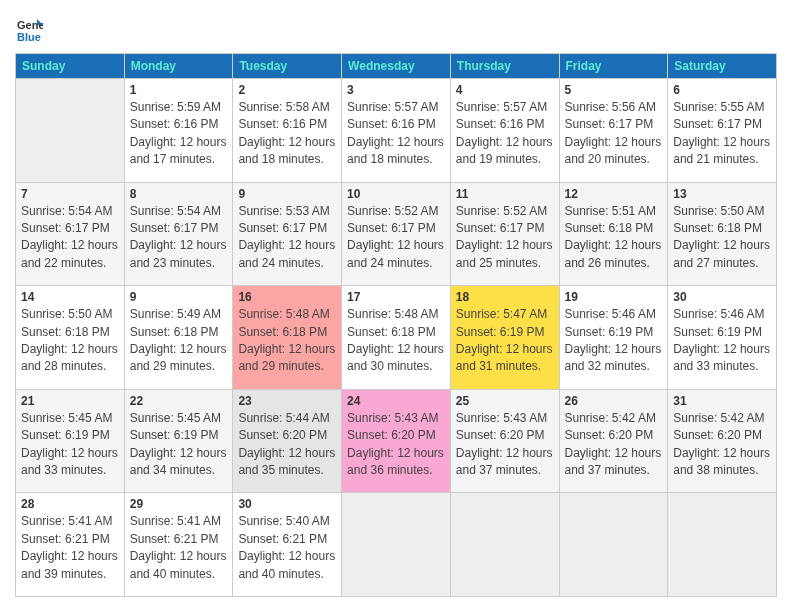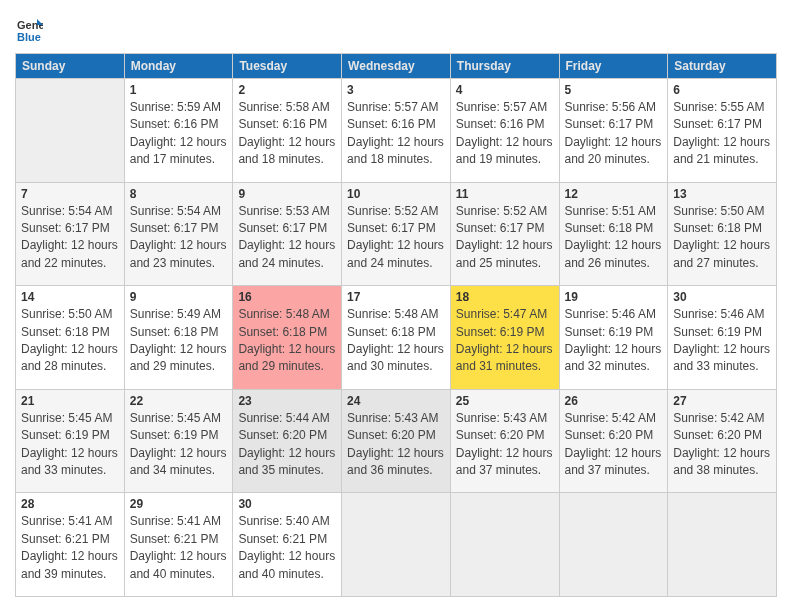--- a/index.html
+++ b/index.html
@@ -45,21 +45,21 @@
       font-size: 15px;
       color: #555;
     }
     .calendar {
       width: 100%;
       border-collapse: collapse;
       flex: 1;
     }
     .calendar th {
       background: #1a6eb5;
-      color: #e5e5e5;
+      color: #5eead4;
       text-align: left;
       padding: 5px 6px;
       font-size: 12px;
       font-weight: bold;
       border: 1px solid #ccc;
     }
     .calendar td {
       vertical-align: top;
       border: 1px solid #ccc;
       padding: 4px 5px;
@@ -220,34 +220,34 @@
             <div class="cell-info">Sunrise: 5:45 AM<br>Sunset: 6:19 PM<br>Daylight: 12 hours and 33 minutes.</div>
           </td>
           <td style="background: rgb(245, 245, 245);">
             <div class="day-number">22</div>
             <div class="cell-info">Sunrise: 5:45 AM<br>Sunset: 6:19 PM<br>Daylight: 12 hours and 34 minutes.</div>
           </td>
           <td style="background: #e5e5e5;">
             <div class="day-number">23</div>
             <div class="cell-info">Sunrise: 5:44 AM<br>Sunset: 6:20 PM<br>Daylight: 12 hours and 35 minutes.</div>
           </td>
-          <td style="background: #e5e5e5; margin-left: 8px;">
+          <td style="background: #f9a8d4; margin-left: 8px;">
             <div class="day-number">24</div>
             <div class="cell-info">Sunrise: 5:43 AM<br>Sunset: 6:20 PM<br>Daylight: 12 hours and 36 minutes.</div>
           </td>
           <td style="background: rgb(245, 245, 245); margin-left: 44px;">
             <div class="day-number">25</div>
             <div class="cell-info">Sunrise: 5:43 AM<br>Sunset: 6:20 PM<br>Daylight: 12 hours and 37 minutes.</div>
           </td>
           <td style="background: rgb(245, 245, 245);">
             <div class="day-number">26</div>
             <div class="cell-info">Sunrise: 5:42 AM<br>Sunset: 6:20 PM<br>Daylight: 12 hours and 37 minutes.</div>
           </td>
           <td style="background: rgb(245, 245, 245);">
-            <div class="day-number">27</div>
+            <div class="day-number">31</div>
             <div class="cell-info">Sunrise: 5:42 AM<br>Sunset: 6:20 PM<br>Daylight: 12 hours and 38 minutes.</div>
           </td>
         </tr>
         <tr>
           <td style="background: rgb(255, 255, 255);">
             <div class="day-number">28</div>
             <div class="cell-info">Sunrise: 5:41 AM<br>Sunset: 6:21 PM<br>Daylight: 12 hours and 39 minutes.</div>
           </td>
           <td style="background: rgb(255, 255, 255);">
             <div class="day-number">29</div>

